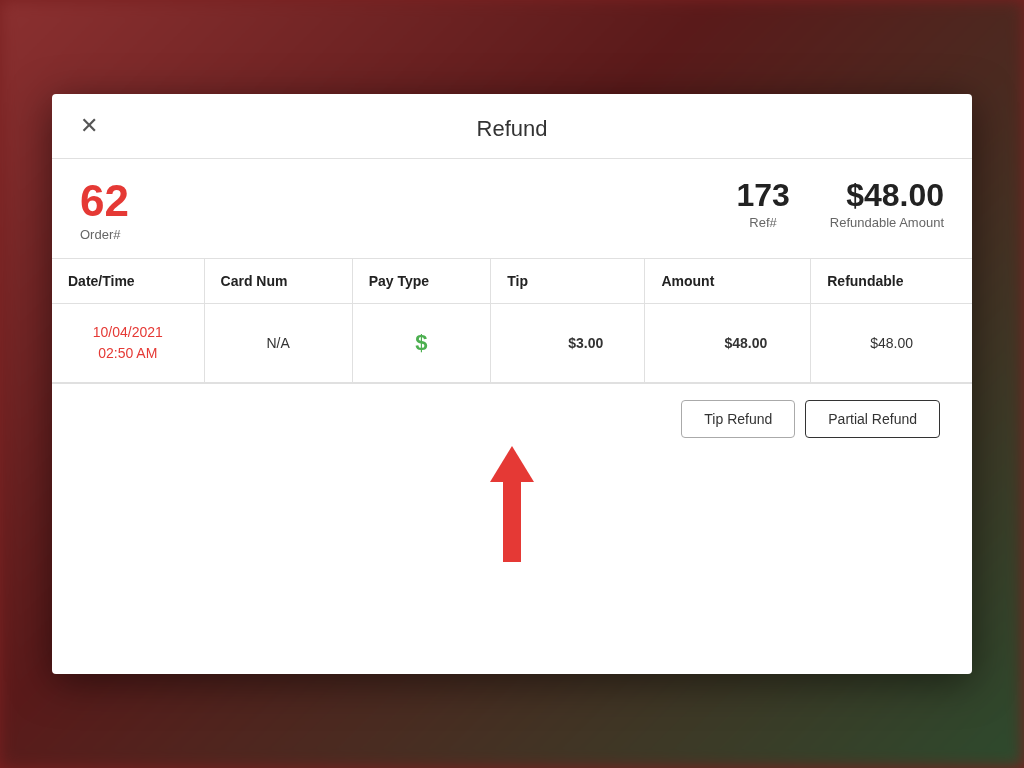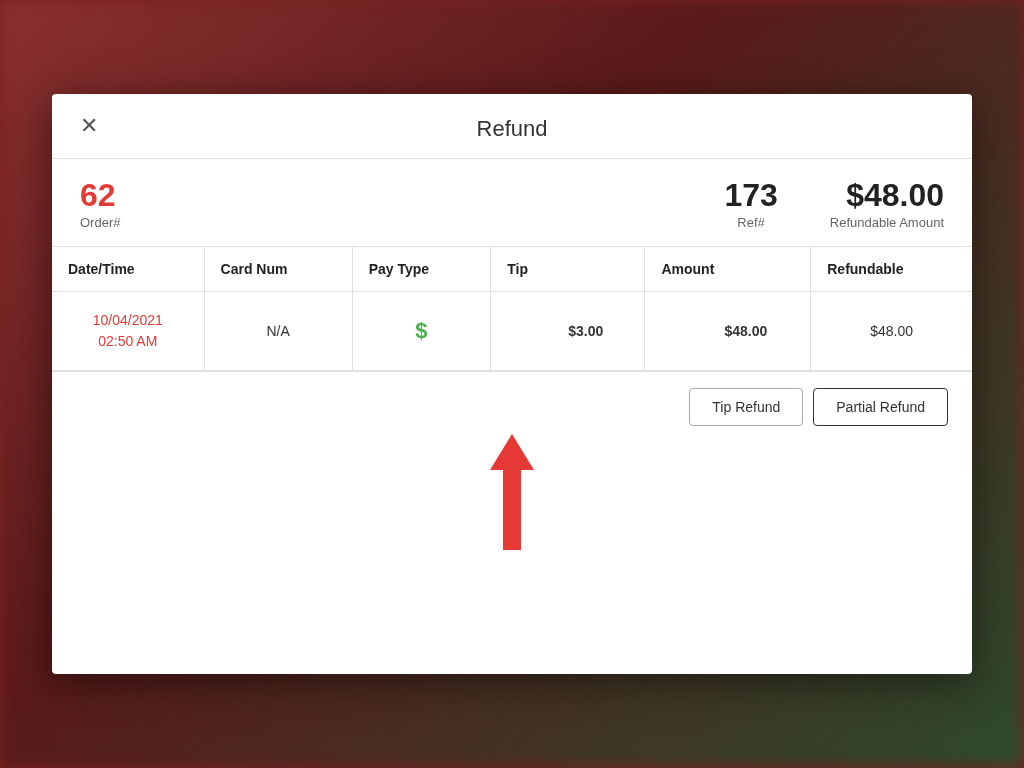--- a/index.html
+++ b/index.html
@@ -70,35 +70,35 @@
       align-items: flex-start;
       padding: 20px 28px 16px;
       border-bottom: 1px solid #e0e0e0;
     }
 
     .order-number {
       flex: 1;
     }
 
     .order-num-value {
-      font-size: 32px;
+      font-size: 44px;
       font-weight: 700;
       color: #e53935;
       line-height: 1;
     }
 
     .order-num-label {
       font-size: 13px;
       color: #666;
       margin-top: 4px;
     }
 
     .ref-refund {
       display: flex;
-      gap: 52px;
+      gap: 40px;
       align-items: flex-start;
     }
 
     .ref-block, .refundable-block {
       text-align: right;
     }
 
     .ref-value {
       font-size: 32px;
       font-weight: 700;
@@ -192,21 +192,21 @@
     .bold-val {
       font-weight: 700;
       margin-left: 36px;
     }
 
     
     .modal-footer {
       display: flex;
       justify-content: flex-end;
       align-items: center;
-      padding: 16px 24px;
+      padding: 16px 32px;
       gap: 10px;
     }
 
     .refund-btn {
       padding: 10px 22px;
       border: 1.5px solid #aaa;
       background: #fff;
       border-radius: 4px;
       font-size: 14px;
       color: #333;

